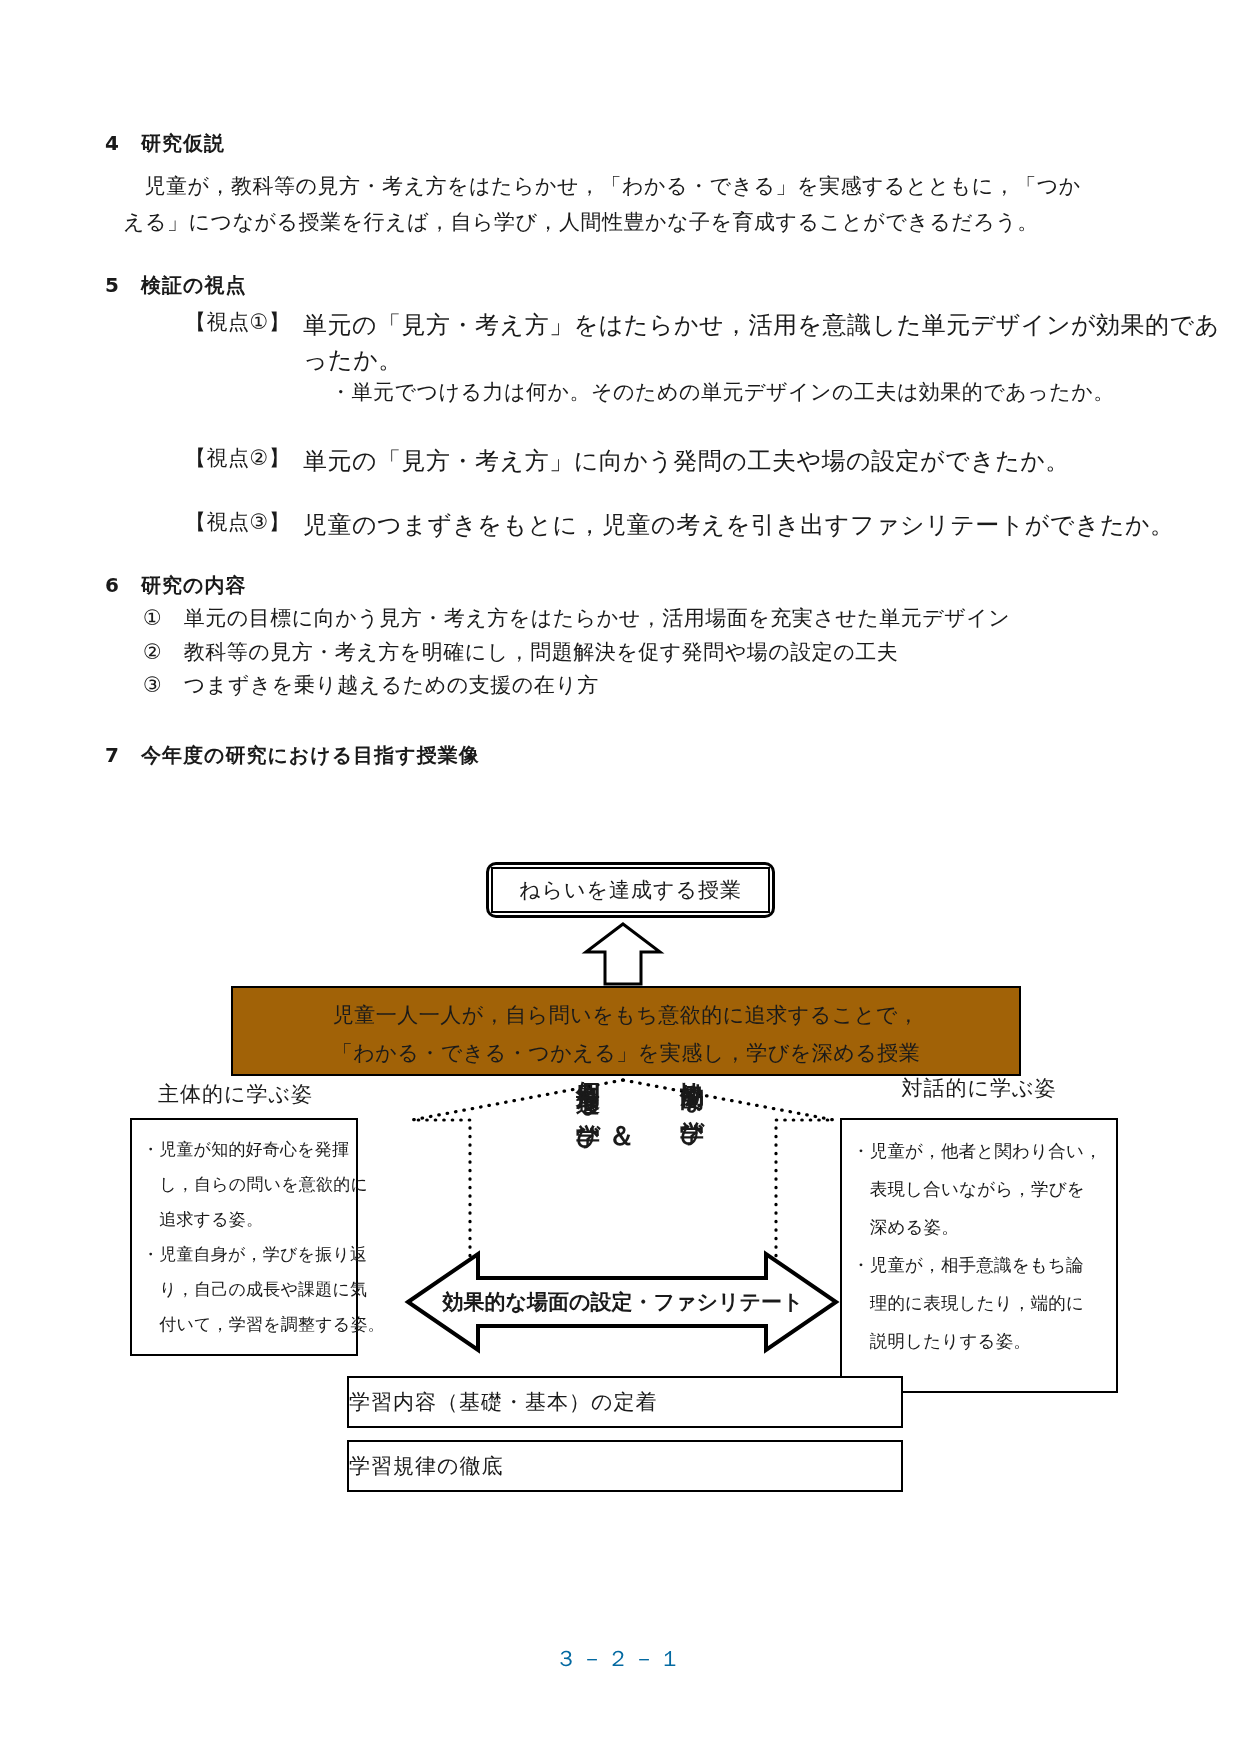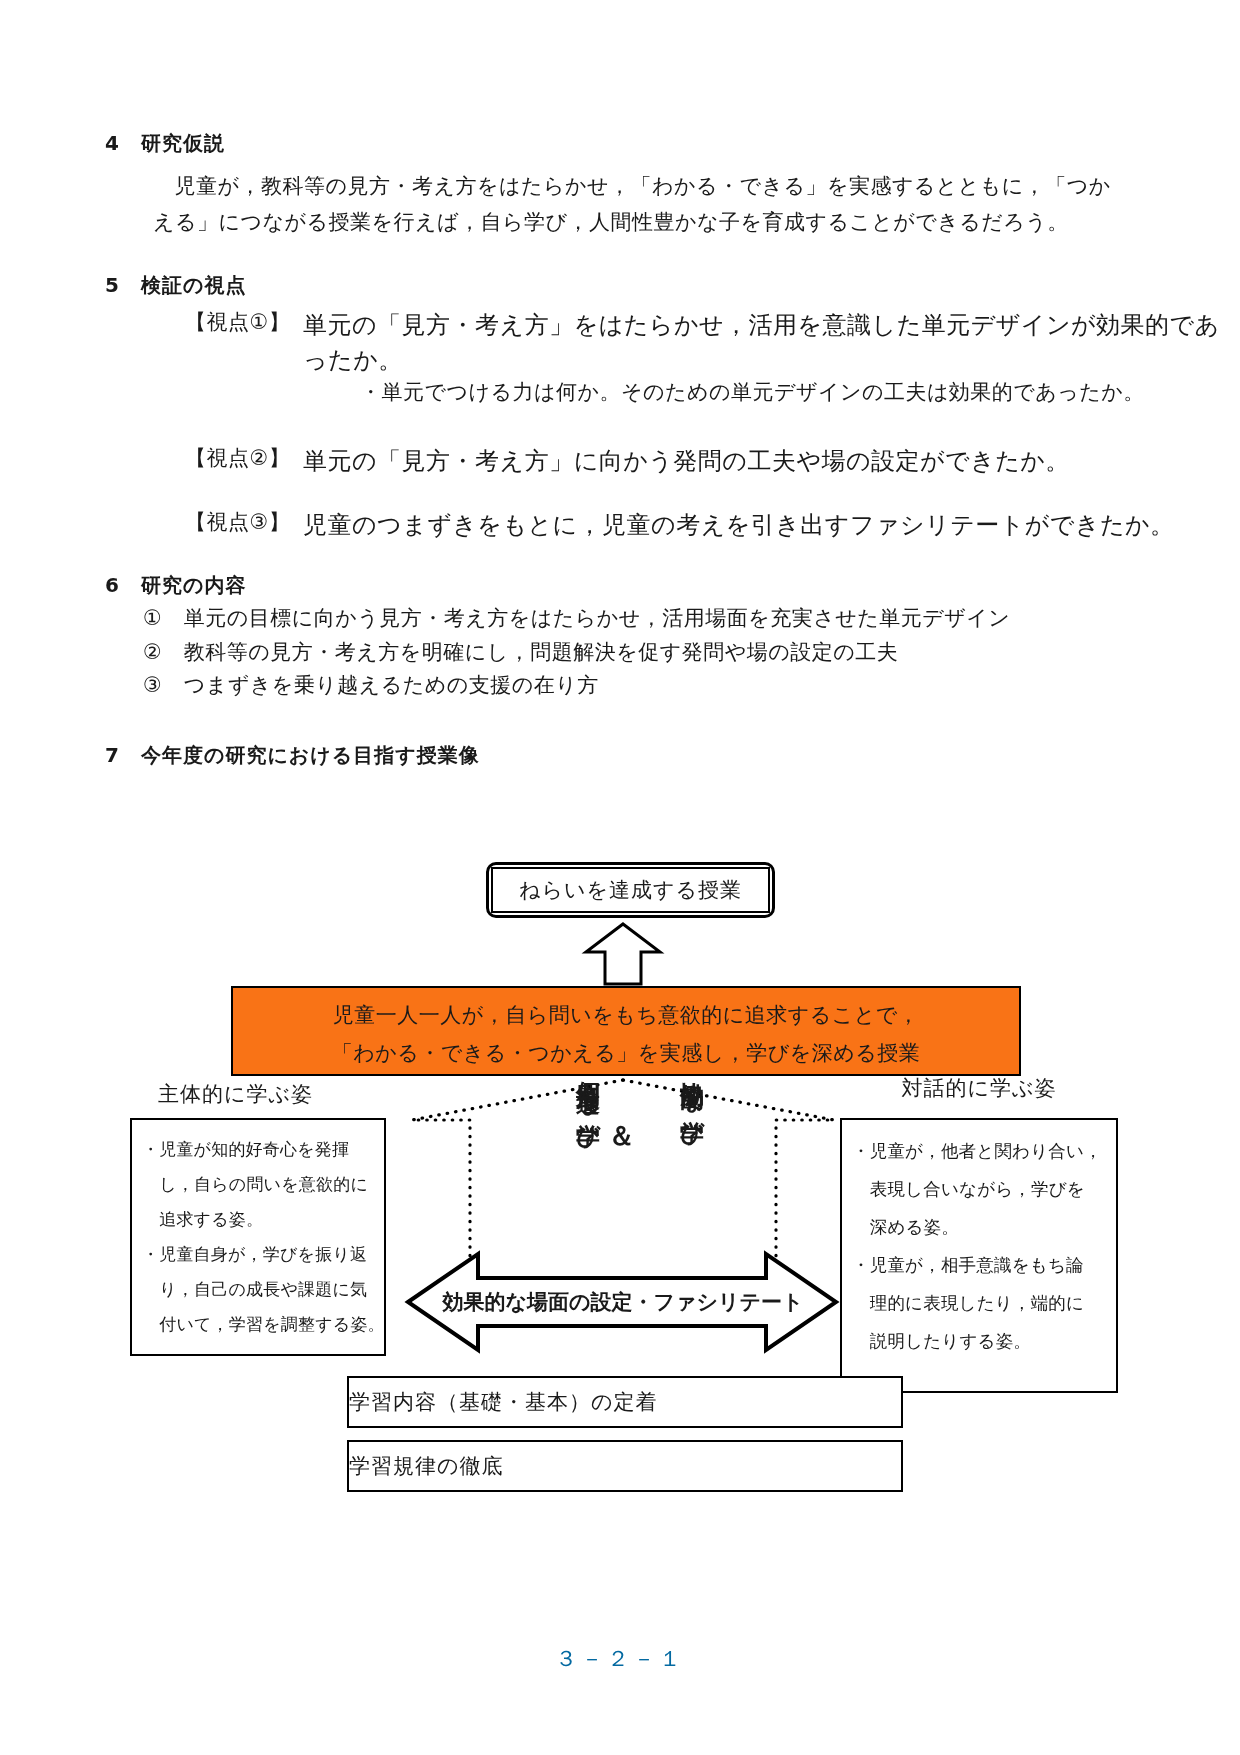--- a/index.html
+++ b/index.html
@@ -7,33 +7,33 @@
     position:relative;
     width:1240px;height:1755px;
     margin:0 auto;
     background:#ffffff;
     font-family:"DejaVu Sans",sans-serif;
     color:#1a1a1a;
     overflow:hidden;
   }
   .abs{position:absolute;}
   .heading{font-size:20px;font-weight:bold;letter-spacing:1px;white-space:nowrap;}
-  .body-line{font-size:21px;letter-spacing:0.5px;white-space:nowrap;margin-left:30px;}
+  .body-line{font-size:21px;letter-spacing:0.5px;white-space:nowrap;}
   .vp-row{display:grid;grid-template-columns:118px auto;}
   .vp-tag{font-size:21px;letter-spacing:0.5px;white-space:nowrap;}
   .vp-text{font-size:24px;letter-spacing:0.5px;white-space:nowrap;line-height:35px;}
   .s6-item{font-size:21px;letter-spacing:0.5px;white-space:nowrap;line-height:33px;}
 
   
   .goal-outer{border:3px solid #000;padding:2px;background:#fff;}
   .goal-inner{border:2px solid #000;padding:0 26px;font-size:21px;letter-spacing:1px;
               line-height:42px;white-space:nowrap;background:#fff;}
   .main-box{border:2px solid #000;width:790px;height:90px;text-align:center;
             font-size:21px;letter-spacing:0.5px;line-height:38px;padding-top:8px;
-            box-sizing:border-box;background:#f97316;}
+            box-sizing:border-box;background:#a16207;}
   .side-label{font-size:21px;letter-spacing:1px;white-space:nowrap;}
   .side-box{border:2px solid #000;box-sizing:border-box;background:#fff;padding:12px 10px 0 10px;}
   .side-box .ln{font-size:17px;letter-spacing:0.2px;white-space:nowrap;}
   .left-box .ln{line-height:35px;}
   .right-box .ln{line-height:38px;font-size:17.5px;}
   .vtext{writing-mode:vertical-rl;text-orientation:upright;font-weight:900;
          font-size:24px;letter-spacing:3px;white-space:nowrap;}
   .amp{font-size:27px;font-weight:900;}
   .arrow-label{font-size:21px;font-weight:bold;letter-spacing:0px;text-align:center;
                line-height:48px;white-space:nowrap;}
@@ -96,21 +96,21 @@
 
   <svg class="abs" style="left:390px;top:1076px;" width="466" height="204" viewBox="0 0 466 204">
     <polyline points="233,4 22,44 80,44 80,202" fill="none" stroke="#000" stroke-width="3.2" stroke-dasharray="0.5 8" stroke-linecap="round"></polyline>
     <polyline points="233,4 444,44 386,44 386,202" fill="none" stroke="#000" stroke-width="3.2" stroke-dasharray="0.5 8" stroke-linecap="round"></polyline>
   </svg>
 
   <div class="abs vtext" style="left:572px;top:1062px;">個別最適な学び</div>
   <div class="abs amp" style="left:608px;top:1118px;">＆</div>
   <div class="abs vtext" style="left:676px;top:1062px;">協働的な学び</div>
 
-  <div class="abs side-box left-box" style="left:130px;top:1118px;width:256px;height:238px;">
+  <div class="abs side-box left-box" style="left:130px;top:1118px;width:228px;height:238px;">
     <div class="ln">・児童が知的好奇心を発揮</div>
     <div class="ln">　し，自らの問いを意欲的に</div>
     <div class="ln">　追求する姿。</div>
     <div class="ln">・児童自身が，学びを振り返</div>
     <div class="ln">　り，自己の成長や課題に気</div>
     <div class="ln">　付いて，学習を調整する姿。</div>
   </div>
 
   <div class="abs side-box right-box" style="left:840px;top:1118px;width:278px;height:275px;">
     <div class="ln">・児童が，他者と関わり合い，</div>

